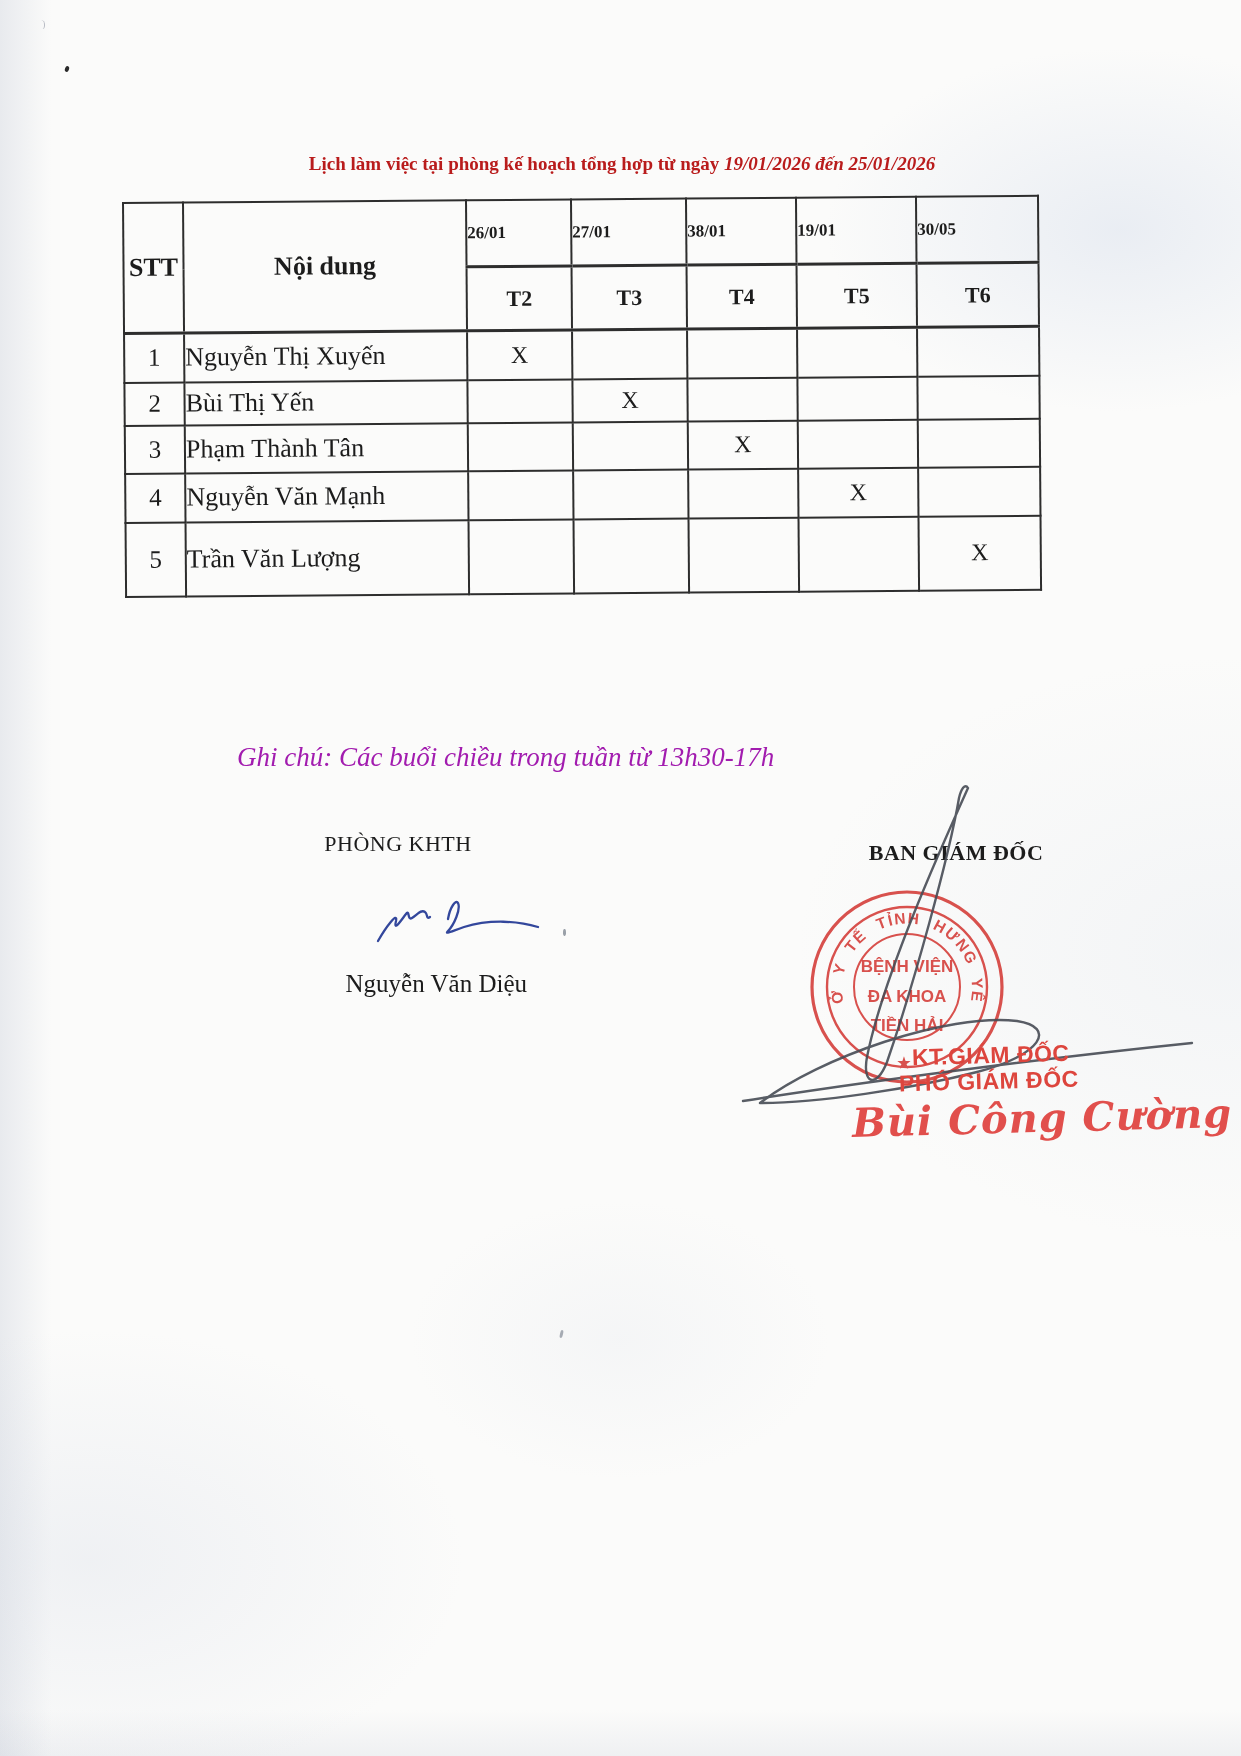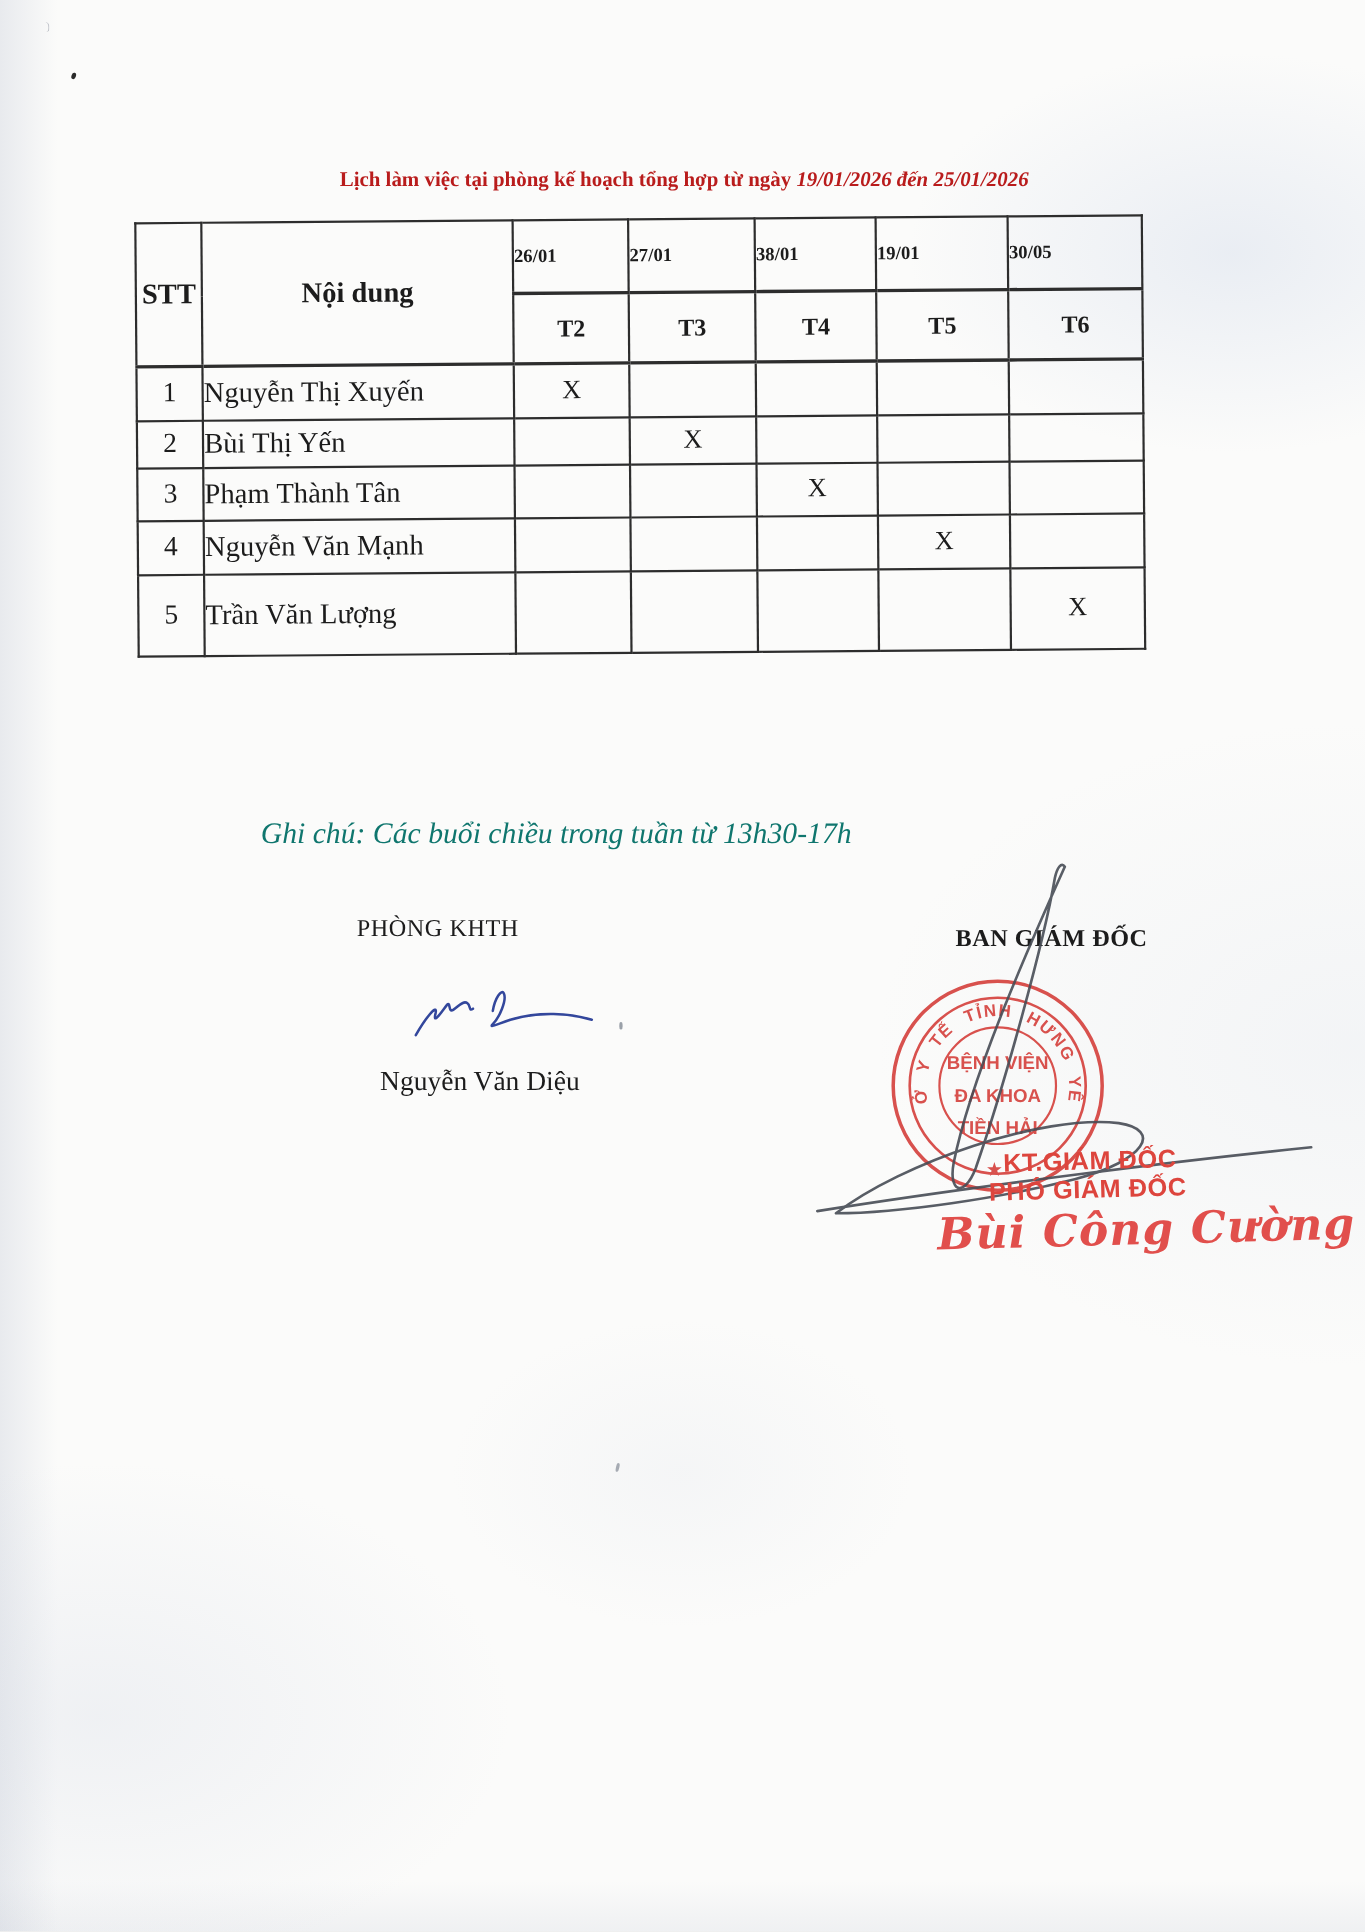--- a/index.html
+++ b/index.html
@@ -41,21 +41,21 @@
   tr.weekdays th { height:61px; font-size:22px; font-weight:700; text-align:center; }
   td.c-stt { text-align:center; font-size:25px; }
   td.c-name { text-align:left; font-size:26px; padding-left:13px; }
   td.c-mark { text-align:center; font-size:24px; }
   tr.r1 { height:49px; } tr.r2 { height:43px; } tr.r3 { height:48px; }
   tr.r4 { height:49px; } tr.r5 { height:74px; }
   tr.r5 td.c-mark { vertical-align:middle; }
 
   .note {
     position:absolute; left:237px; top:742px;
-    font-style:italic; font-size:27px; color:#0f766e;
+    font-style:italic; font-size:27px; color:#a21caf;
   }
   .sig-title-left {
     position:absolute; left:308px; top:831px; width:180px; text-align:center;
     font-weight:400; font-size:22px; letter-spacing:0.5px;
   }
   .sig-title-right {
     position:absolute; left:866px; top:840px; width:180px; text-align:center;
     font-weight:700; font-size:22px; letter-spacing:0.5px;
   }
   .signer-left {

